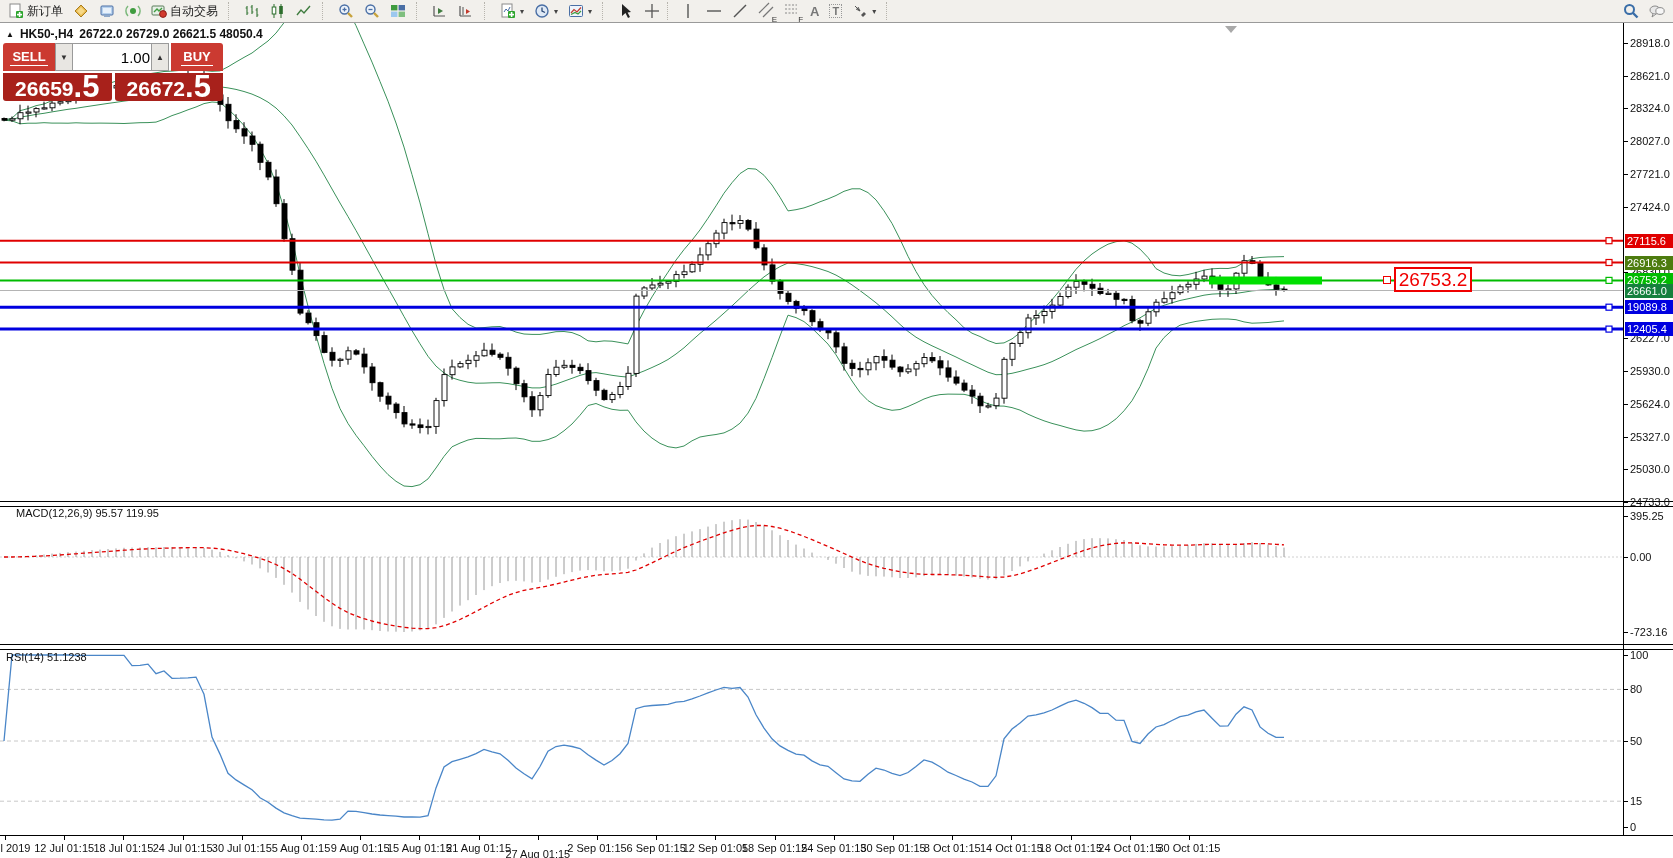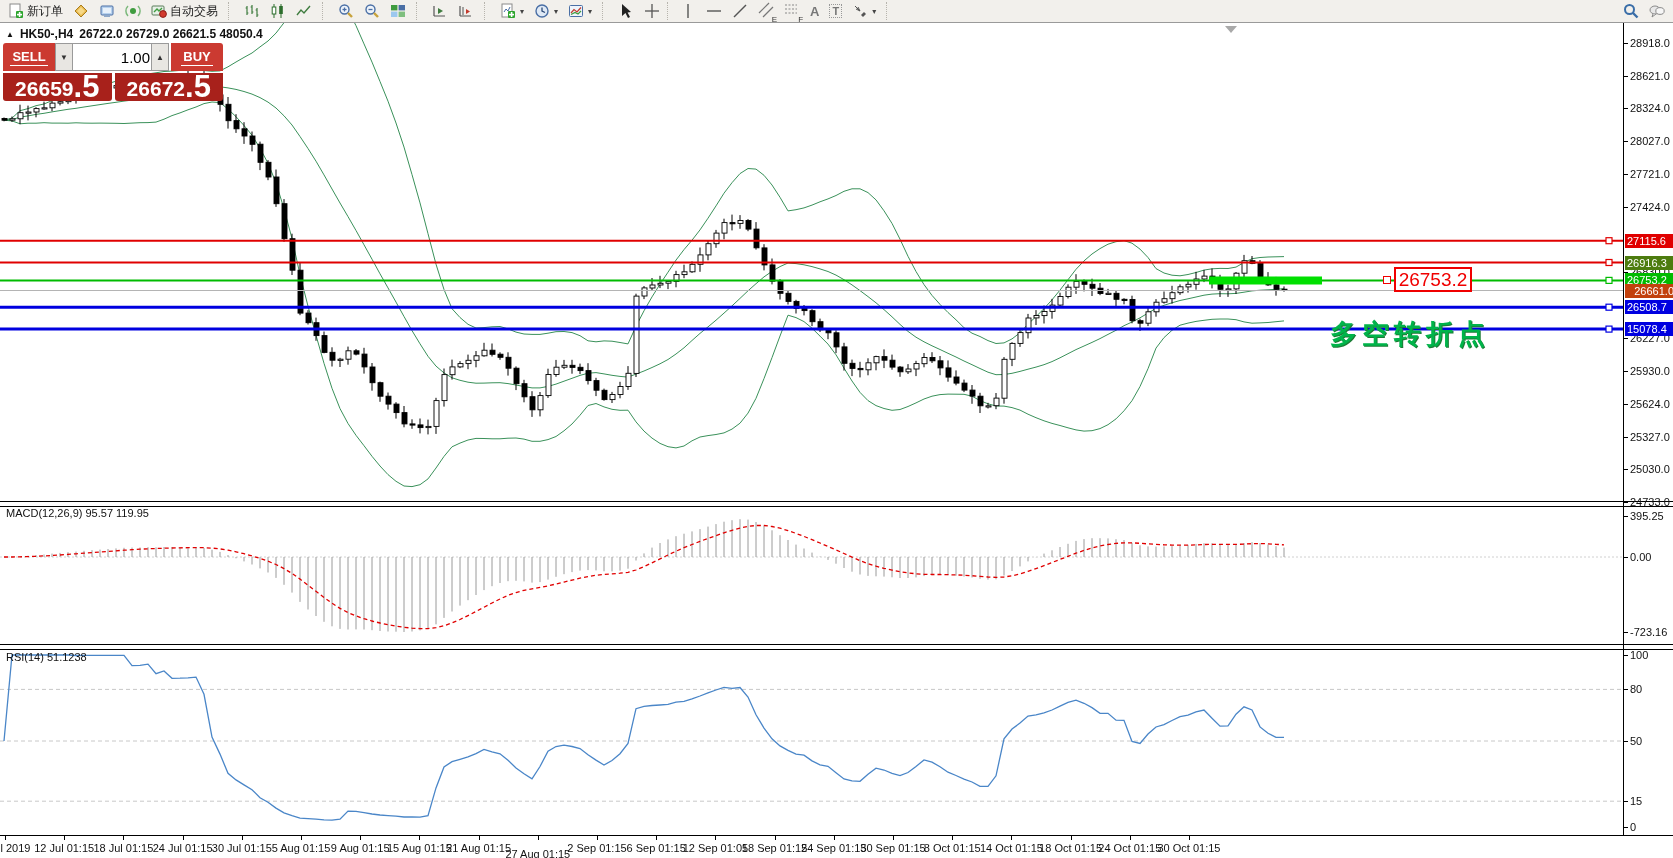--- a/index.html
+++ b/index.html
@@ -840,26 +840,25 @@
           <span class="big">26659</span>
           <span class="huge">.5</span>
         </div>
         <div class="tp-price">
           <span class="big">26672</span>
           <span class="huge">.5</span>
         </div>
       </div>
     </div>
 
-    <div class="ind-label" style="left:6px;top:484px;">MACD(12,26,9) 95.57 119.95</div>
+    <div class="ind-label" style="left:16px;top:484px;">MACD(12,26,9) 95.57 119.95</div>
     <div class="ind-label" style="left:6px;top:628px;">RSI(14) 51.1238</div>
 
     <div class="ann-square"></div>
     <div class="price-ann">26753.2</div>
-    <div class="cn-ann">多空转折点</div>
     <div class="end-marker"></div>
 
     <div id="axes">
         <div class="ytickmark" style="top: 20px;"></div>
         <div class="ytick" style="top: 14px;">28918.0</div>
         <div class="ytickmark" style="top: 52.5742px;"></div>
         <div class="ytick" style="top: 46.5742px;">28621.0</div>
         <div class="ytickmark" style="top: 85.1484px;"></div>
         <div class="ytick" style="top: 79.1484px;">28324.0</div>
         <div class="ytickmark" style="top: 117.723px;"></div>
@@ -878,23 +877,23 @@
         <div class="ytick" style="top: 375.277px;">25624.0</div>
         <div class="ytickmark" style="top: 413.852px;"></div>
         <div class="ytick" style="top: 407.852px;">25327.0</div>
         <div class="ytickmark" style="top: 446.426px;"></div>
         <div class="ytick" style="top: 440.426px;">25030.0</div>
         <div class="ytickmark" style="top: 479px;"></div>
         <div class="ytick" style="top: 473px;">24733.0</div>
         <div class="plabel" style="top: 210.683px; background: rgb(224, 0, 0);">27115.6</div>
         <div class="plabel" style="top: 232.541px; background: #4d7c0f;">26916.3</div>
         <div class="plabel" style="top: 250.43px; background: rgb(0, 187, 0);">26753.2</div>
-        <div class="plabel" style="top: 277.246px; background: rgb(0, 0, 224);">26508.7</div>
-        <div class="plabel" style="top: 299.105px; background: rgb(0, 0, 224);">15078.4</div>
-        <div class="plabel" style="top: 260.542px; background: #c2410c; text-align: right;">26661.0</div>
+        <div class="plabel" style="top: 277.246px; background: rgb(0, 0, 224);">19089.8</div>
+        <div class="plabel" style="top: 299.105px; background: rgb(0, 0, 224);">12405.4</div>
+        <div class="plabel" style="top: 260.542px; background: #15803d;">26661.0</div>
         <div class="ytickmark" style="top: 493px;"></div>
         <div class="ytick" style="top: 487px;">395.25</div>
         <div class="ytickmark" style="top: 534px;"></div>
         <div class="ytick" style="top: 528px;">0.00</div>
         <div class="ytickmark" style="top: 609px;"></div>
         <div class="ytick" style="top: 603px;">-723.16</div>
         <div class="ytickmark" style="top: 632px;"></div>
         <div class="ytick" style="top: 626px;">100</div>
         <div class="ytickmark" style="top: 666.4px;"></div>
         <div class="ytick" style="top: 660.4px;">80</div>

